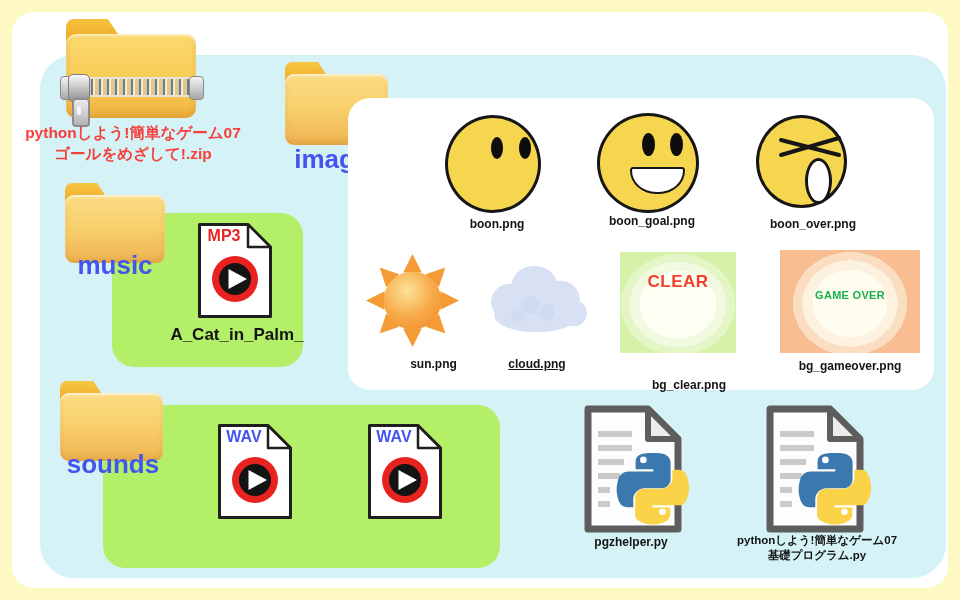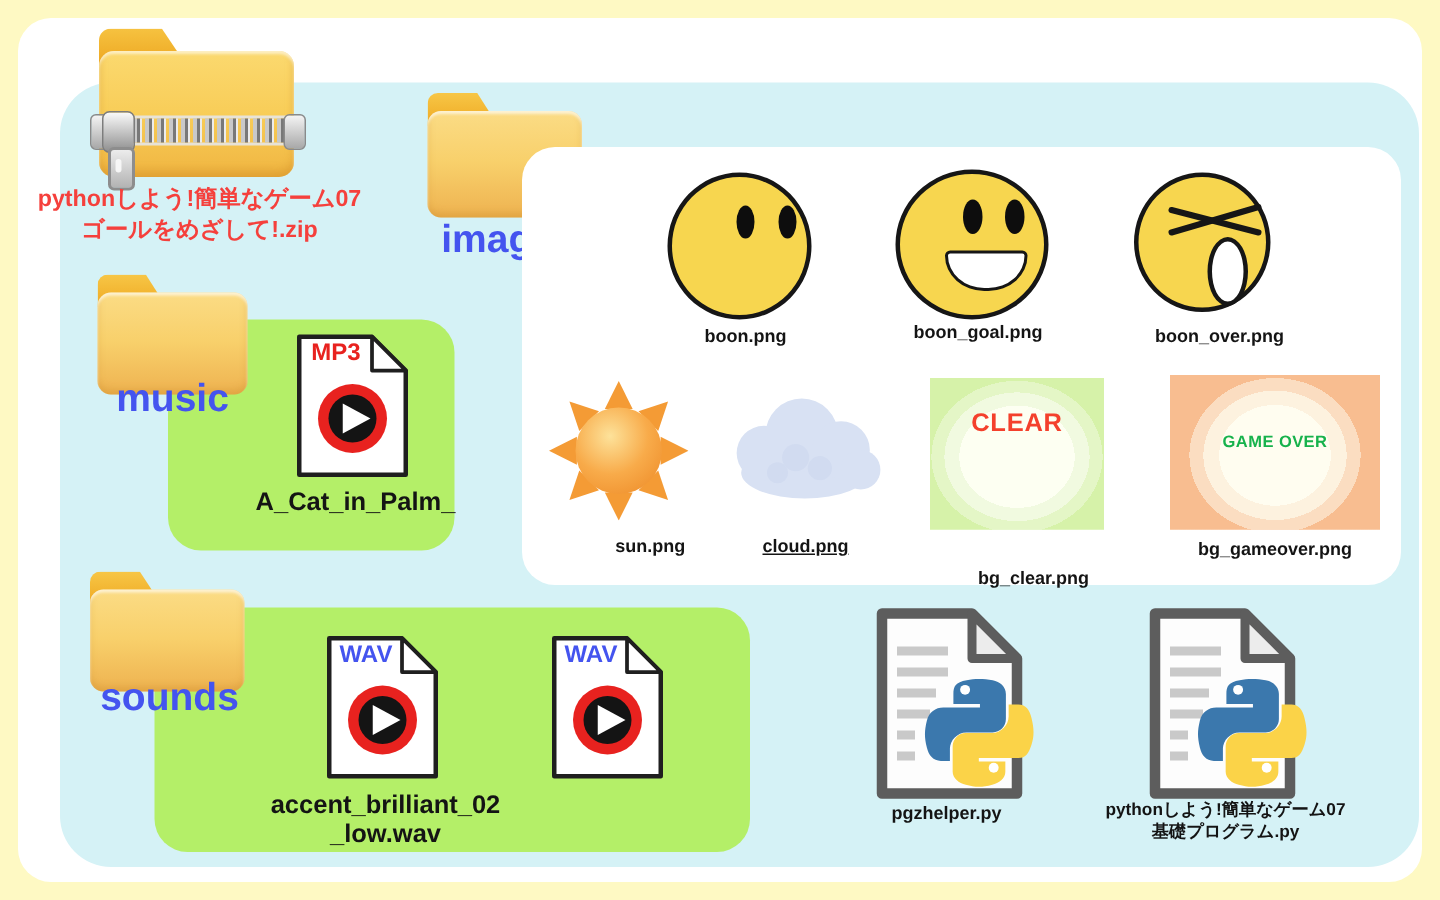--- a/index.html
+++ b/index.html
@@ -207,24 +207,20 @@
   <div class="audio" style="left:217px;top:423px;">
     <svg width="76" height="97" viewBox="0 0 76 97">
       <path d="M2.5,2.5 H51 L73.5,25 V94.5 H2.5 Z" fill="#ffffff" stroke="#1f1f1f" stroke-width="3" stroke-linejoin="round"></path>
       <path d="M51,2.5 V25 H73.5 Z" fill="#ffffff" stroke="#1f1f1f" stroke-width="2.5" stroke-linejoin="round"></path>
       <circle cx="38" cy="57" r="23" fill="#e8221f"></circle>
       <circle cx="38" cy="57" r="16" fill="#141414"></circle>
       <polygon points="31.5,47 31.5,67 50,57" fill="#ffffff"></polygon>
     </svg>
     <div class="abadge badge-wav">WAV</div>
   </div>
-  <div class="lbl2" style="left:172px;top:527px;width:170px;">
-    <div>accent_brilliant_02</div>
-    <div>_low.wav</div>
-  </div>
 
   <div class="audio" style="left:367px;top:423px;">
     <svg width="76" height="97" viewBox="0 0 76 97">
       <path d="M2.5,2.5 H51 L73.5,25 V94.5 H2.5 Z" fill="#ffffff" stroke="#1f1f1f" stroke-width="3" stroke-linejoin="round"></path>
       <path d="M51,2.5 V25 H73.5 Z" fill="#ffffff" stroke="#1f1f1f" stroke-width="2.5" stroke-linejoin="round"></path>
       <circle cx="38" cy="57" r="23" fill="#e8221f"></circle>
       <circle cx="38" cy="57" r="16" fill="#141414"></circle>
       <polygon points="31.5,47 31.5,67 50,57" fill="#ffffff"></polygon>
     </svg>
     <div class="abadge badge-wav">WAV</div>

